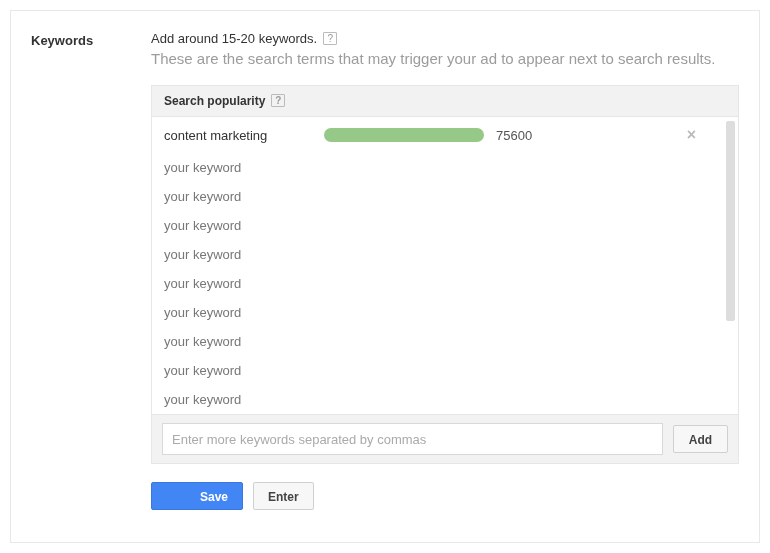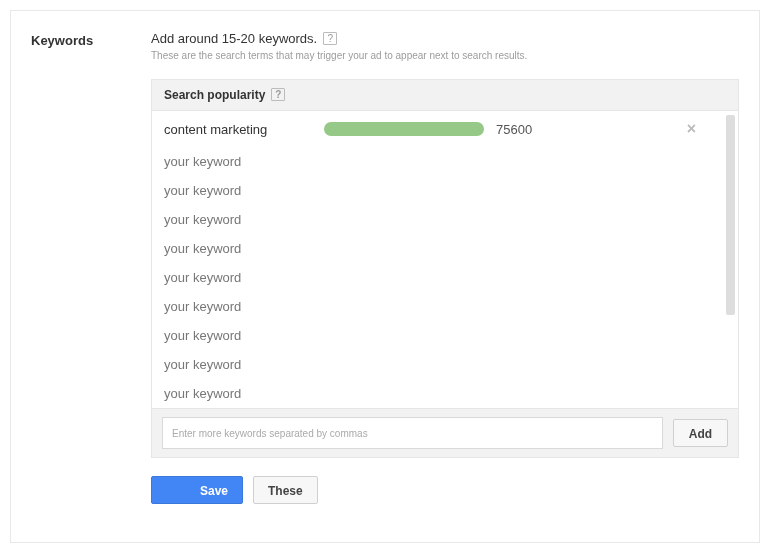--- a/index.html
+++ b/index.html
@@ -36,21 +36,21 @@
       align-items: center;
       gap: 6px;
       margin-bottom: 4px;
     }
     .hint-text {
       color: #333;
     }
     .sub-hint {
       color: #9c9c9c;
       margin-bottom: 18px;
-      font-size: 10px;
+      font-size: 15px;
     }
     .help-icon {
       display: inline-flex;
       align-items: center;
       justify-content: center;
       width: 14px;
       height: 13px;
       border: 1px solid #bbb;
       color: #999;
       font-size: 10px;
@@ -122,21 +122,21 @@
       align-items: center;
       gap: 10px;
       padding: 8px 10px;
       background: #f2f2f2;
       border-top: 1px solid #e6e6e6;
     }
     .kw-input {
       flex: 1;
       border: 1px solid #d9d9d9;
       padding: 7px 9px;
-      font-size: 10px;
+      font-size: 13px;
       color: #444;
       outline: none;
       height: 32px;
       background: #fff;
     }
     .kw-input::placeholder { color: #aaa; }
     .btn {
       border: 1px solid #d0d0d0;
       background: #f7f7f7;
       padding: 7px 14px;
@@ -221,17 +221,17 @@
           </div>
         <div class="fake-scroll"></div>
         <div class="input-row">
           <input class="kw-input" type="text" placeholder="Enter more keywords separated by commas" style="">
           <button class="btn">Add</button>
         </div>
       </div>
 
       <div class="action-row">
         <button class="btn btn-primary">Save</button>
-        <button class="btn">These</button>
+        <button class="btn">Enter</button>
       </div>
     </div>
   </div>
 </div>
 
 </body></html>

